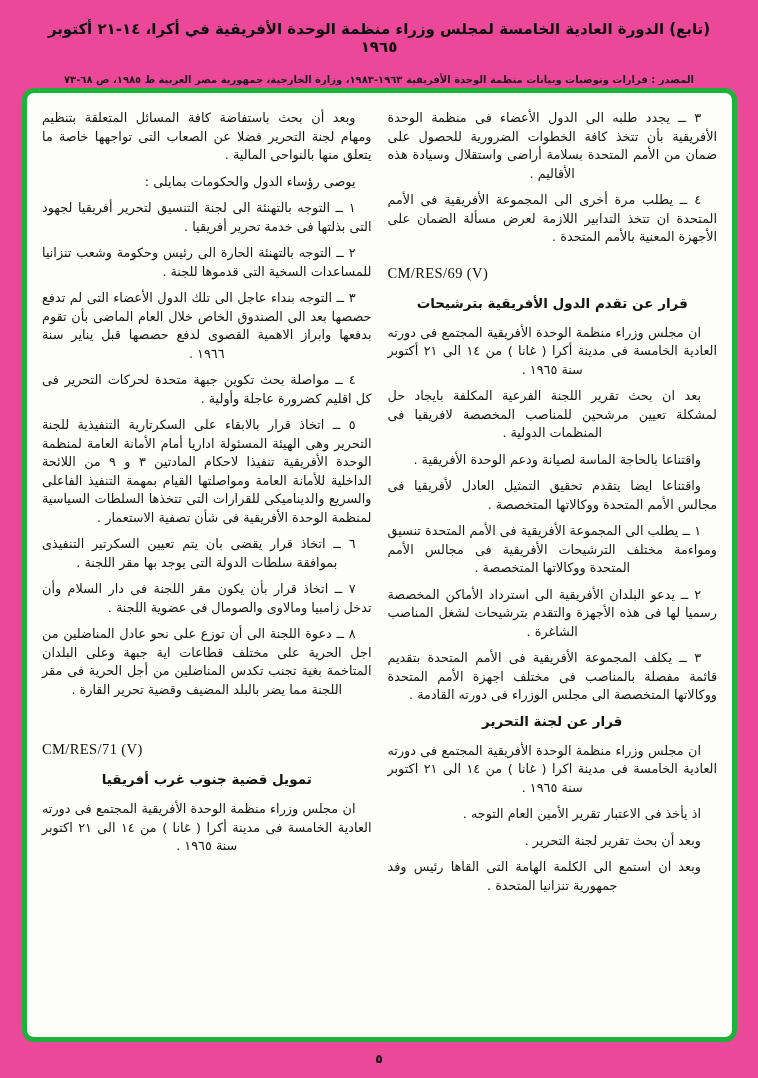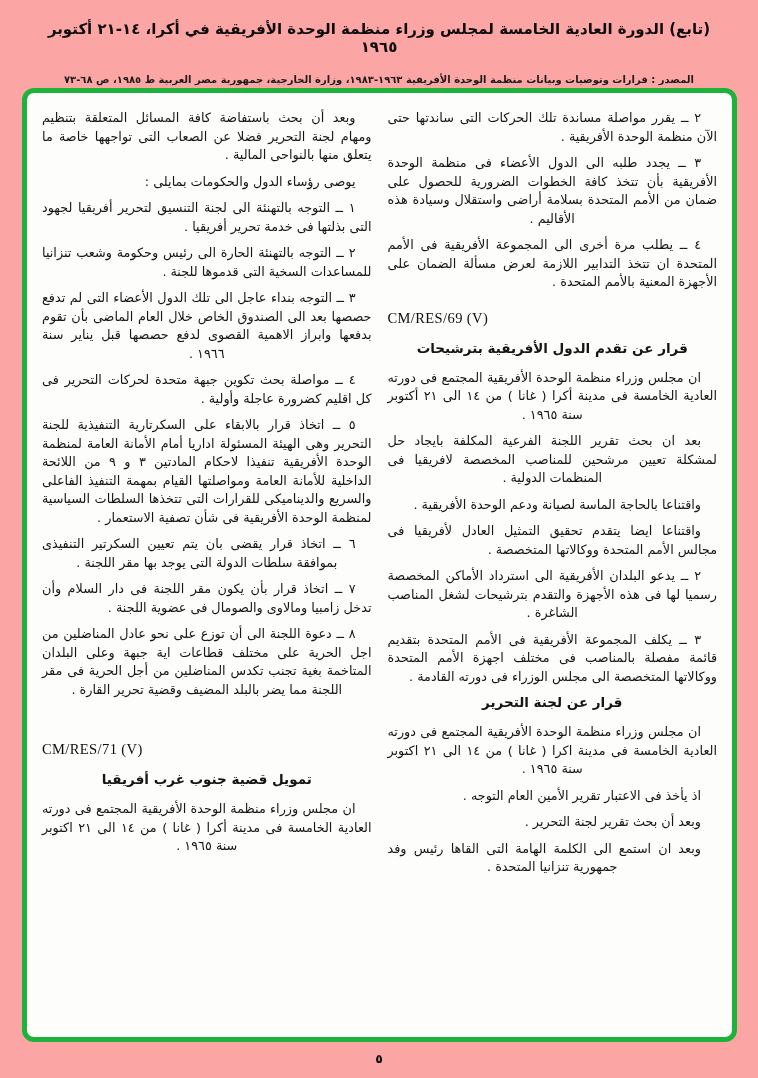--- a/index.html
+++ b/index.html
@@ -1,21 +1,21 @@
 <!DOCTYPE html>
 <html lang="ar"><head>
 <meta charset="utf-8">
 <style>
   * { box-sizing: border-box; }
   html, body { margin: 0; padding: 0; background: #ffffff; }
   .page {
     position: relative;
     width: 758px;
     height: 1078px;
-    background: #fca5a5;
+    background: #ec4899;
     font-family: "DejaVu Sans", sans-serif;
     color: #151515;
     overflow: hidden;
   }
   .header { padding-top: 20px; text-align: center; }
   .doc-title {
     direction: rtl;
     font-size: 15px;
     font-weight: bold;
     color: #0d0d0d;
@@ -90,29 +90,29 @@
 <div class="page">
 
   <div class="header">
     <div class="doc-title">(تابع) الدورة العادية الخامسة لمجلس وزراء منظمة الوحدة الأفريقية في أكرا، ١٤-٢١ أكتوبر ١٩٦٥</div>
     <div class="doc-source">المصدر : قرارات وتوصيات وبيانات منظمة الوحدة الأفريقية ١٩٦٣-١٩٨٣، وزارة الخارجية، جمهورية مصر العربية ط ١٩٨٥، ص ٦٨-٧٣</div>
   </div>
 
   <div class="content-frame" style="border-color: rgb(29, 179, 58);">
 
     <div class="col">
-      <p class="para">٢ ــ يقرر مواصلة مساندة تلك الحركات التى ساندتها حتى الآن منظمة الوحدة الأفريقية .</p>
       <p class="para cl">٣ ــ يجدد طلبه الى الدول الأعضاء فى منظمة الوحدة الأفريقية بأن تتخذ كافة الخطوات الضرورية للحصول على ضمان من الأمم المتحدة بسلامة أراضى واستقلال وسيادة هذه الأقاليم .</p>
       <p class="para">٤ ــ يطلب مرة أخرى الى المجموعة الأفريقية فى الأمم المتحدة ان تتخذ التدابير اللازمة لعرض مسألة الضمان على الأجهزة المعنية بالأمم المتحدة .</p>
       <div class="ref ref-first">CM/RES/69 (V)</div>
       <h3 class="heading">قرار عن تقدم الدول الأفريقية بترشيحات</h3>
       <p class="para cl">ان مجلس وزراء منظمة الوحدة الأفريقية المجتمع فى دورته العادية الخامسة فى مدينة أكرا ( غانا ) من ١٤ الى ٢١ أكتوبر سنة ١٩٦٥ .</p>
       <p class="para cl">بعد ان بحث تقرير اللجنة الفرعية المكلفة بايجاد حل لمشكلة تعيين مرشحين للمناصب المخصصة لافريقيا فى المنظمات الدولية .</p>
       <p class="para">واقتناعا بالحاجة الماسة لصيانة ودعم الوحدة الأفريقية .</p>
       <p class="para">واقتناعا ايضا يتقدم تحقيق التمثيل العادل لأفريقيا فى مجالس الأمم المتحدة ووكالاتها المتخصصة .</p>
+      <p class="para cl">١ ــ يطلب الى المجموعة الأفريقية فى الأمم المتحدة تنسيق ومواءمة مختلف الترشيحات الأفريقية فى مجالس الأمم المتحدة ووكالاتها المتخصصة .</p>
       <p class="para cl">٢ ــ يدعو البلدان الأفريقية الى استرداد الأماكن المخصصة رسميا لها فى هذه الأجهزة والتقدم بترشيحات لشغل المناصب الشاغرة .</p>
       <p class="para">٣ ــ يكلف المجموعة الأفريقية فى الأمم المتحدة بتقديم قائمة مفصلة بالمناصب فى مختلف اجهزة الأمم المتحدة ووكالاتها المتخصصة الى مجلس الوزراء فى دورته القادمة .</p>
       <h3 class="heading">قرار عن لجنة التحرير</h3>
       <p class="para cl">ان مجلس وزراء منظمة الوحدة الأفريقية المجتمع فى دورته العادية الخامسة فى مدينة اكرا ( غانا ) من ١٤ الى ٢١ اكتوبر سنة ١٩٦٥ .</p>
       <p class="para">اذ يأخذ فى الاعتبار تقرير الأمين العام التوجه .</p>
       <p class="para">وبعد أن بحث تقرير لجنة التحرير .</p>
       <p class="para cl">وبعد ان استمع الى الكلمة الهامة التى القاها رئيس وفد جمهورية تنزانيا المتحدة .</p>
     </div>
 
     <div class="col">

